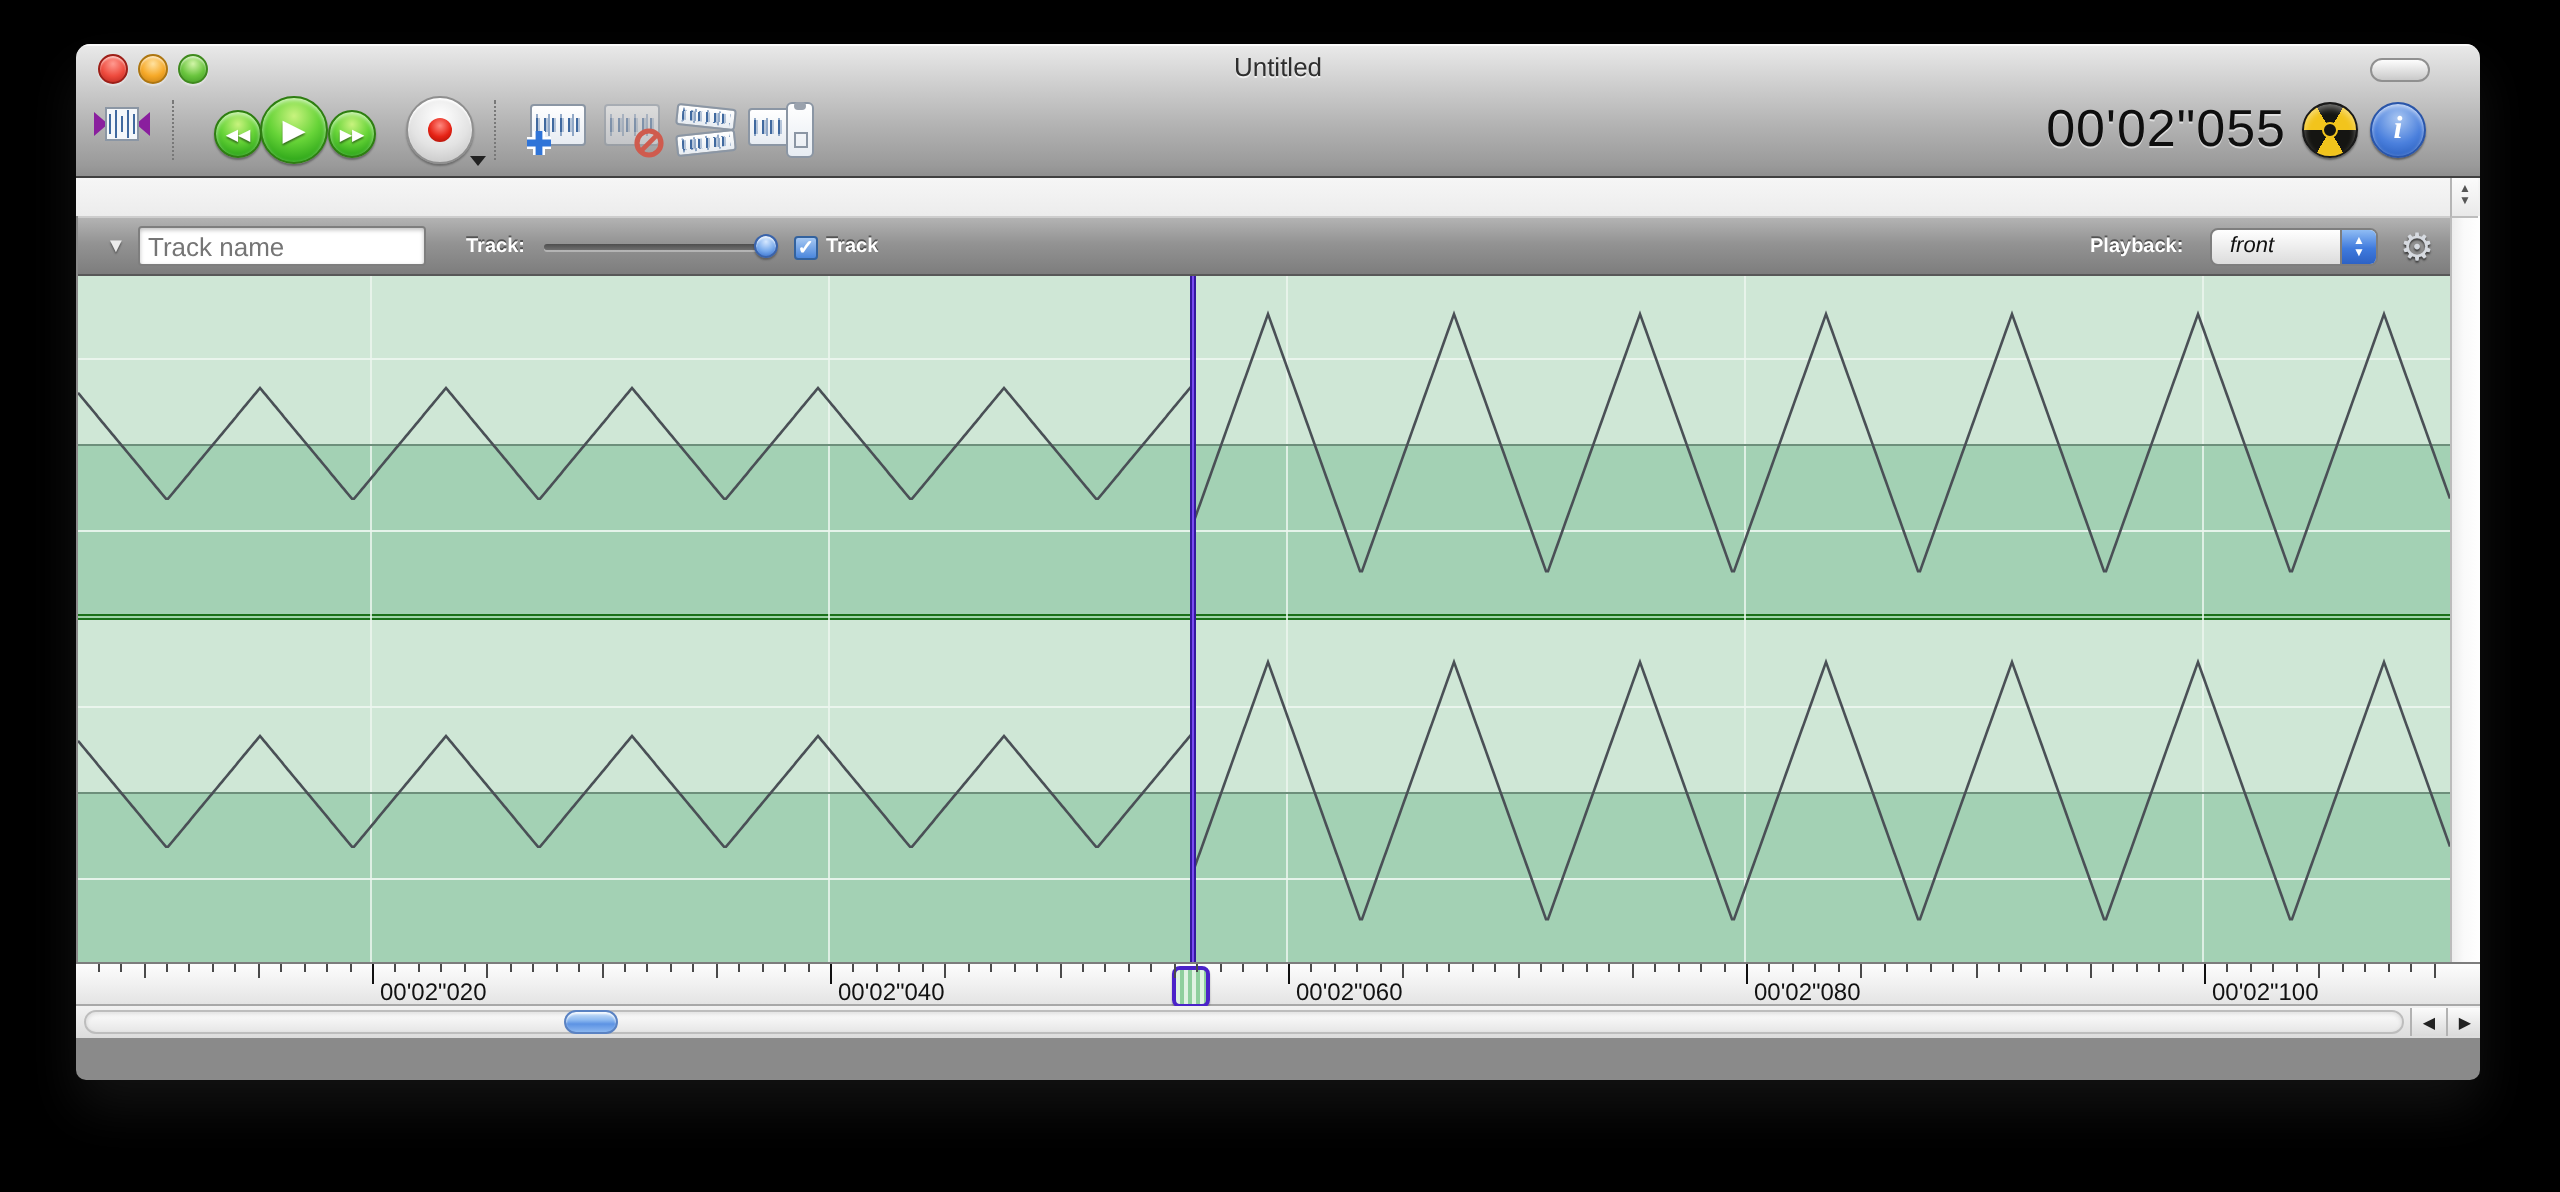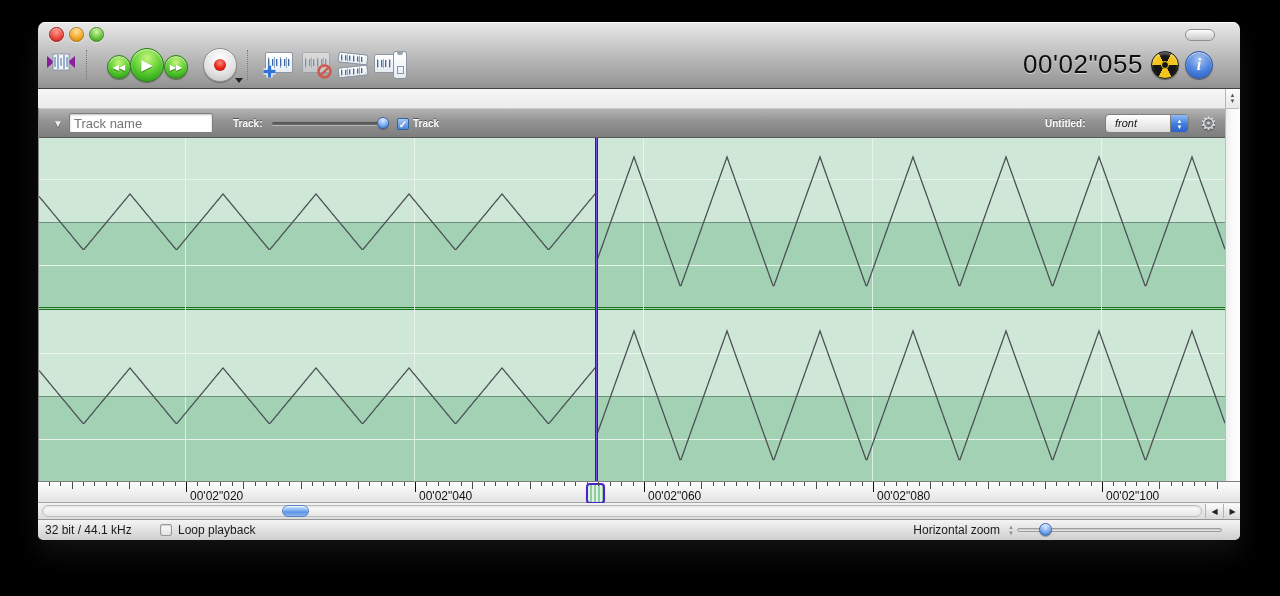--- a/index.html
+++ b/index.html
@@ -122,20 +122,21 @@
 </head>
 <body>
 
 <div id="stage">
   <div id="window">
 
     <div id="chrome">
       <div class="tl red"></div>
       <div class="tl orange"></div>
       <div class="tl green"></div>
+      <div id="title">Untitled</div>
 
       <div class="toolicon" style="left:9px;top:29px;width:28px;height:22px;">
         <svg width="28" height="22">
           <polygon points="0,5 7,11 0,17" fill="#8a1f9e"></polygon>
           <polygon points="28,5 21,11 28,17" fill="#8a1f9e"></polygon>
           <rect x="6" y="3" width="16" height="16" fill="#f4f7fa" stroke="#8b96a4"></rect>
           <g stroke="#40699f" stroke-width="1">
             <line x1="8" y1="6" x2="8" y2="16"></line>
               <line x1="11" y1="4" x2="11" y2="18"></line>
             <line x1="14" y1="7" x2="14" y2="15"></line>
@@ -218,21 +219,21 @@
     </div>
 
     <div id="track-header">
       <div id="disclosure">▼</div>
       <input id="track-name" placeholder="Track name" style="">
       <span class="hdr-label" id="volume-label">Track:</span>
       <div id="volume-slider"></div>
       <div class="aquaball" id="volume-thumb"></div>
       <div class="checkbox checked" id="play-checkbox">✓</div>
       <span class="hdr-label" id="play-label">Track</span>
-      <span class="hdr-label" id="playback-label">Untitled:</span>
+      <span class="hdr-label" id="playback-label">Playback:</span>
       <div id="playback-popup">
         <span class="val">front</span>
         <div class="cap">
             <span>▲</span>
             <span>▼</span>
           </div>
       </div>
       <span id="gear-icon">⚙</span>
     </div>
 
@@ -374,28 +375,15 @@
       <div class="track"></div>
       <div class="thumb"></div>
       <div class="scroll-arrow" id="arrow-left">
           <span>◀</span>
         </div>
       <div class="scroll-arrow" id="arrow-right">
           <span>▶</span>
         </div>
     </div>
 
-    <div id="statusbar">
-      <span class="status-text" id="format-text">32 bit / 44.1 kHz</span>
-      <div class="checkbox unchecked" id="loop-checkbox"></div>
-      <span class="status-text" id="loop-label">Loop playback</span>
-      <span class="status-text" id="zoom-label">Horizontal zoom</span>
-      <div id="zoom-stepper">
-          <span>▲</span>
-          <span>▼</span>
-        </div>
-      <div id="zoom-slider"></div>
-      <div class="aquaball" id="zoom-thumb"></div>
-
-    </div>
 
   </div>
 </div>
 
 </body></html>

